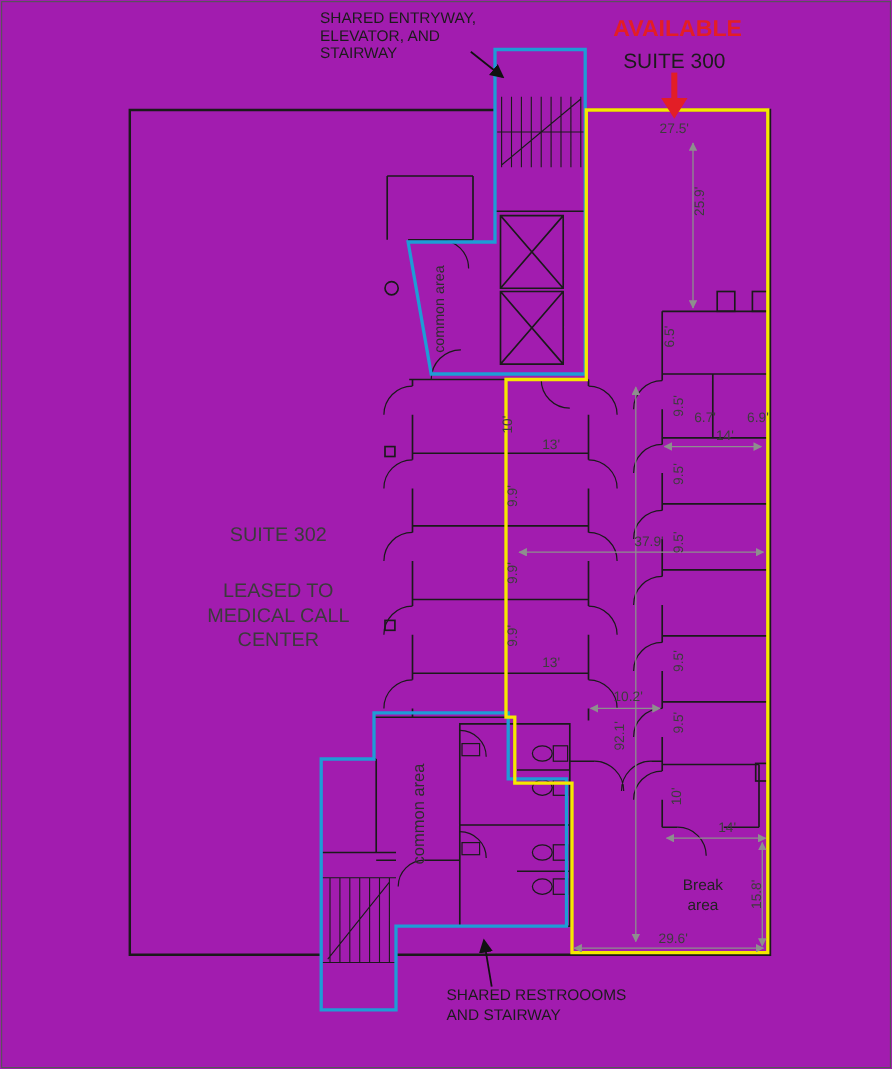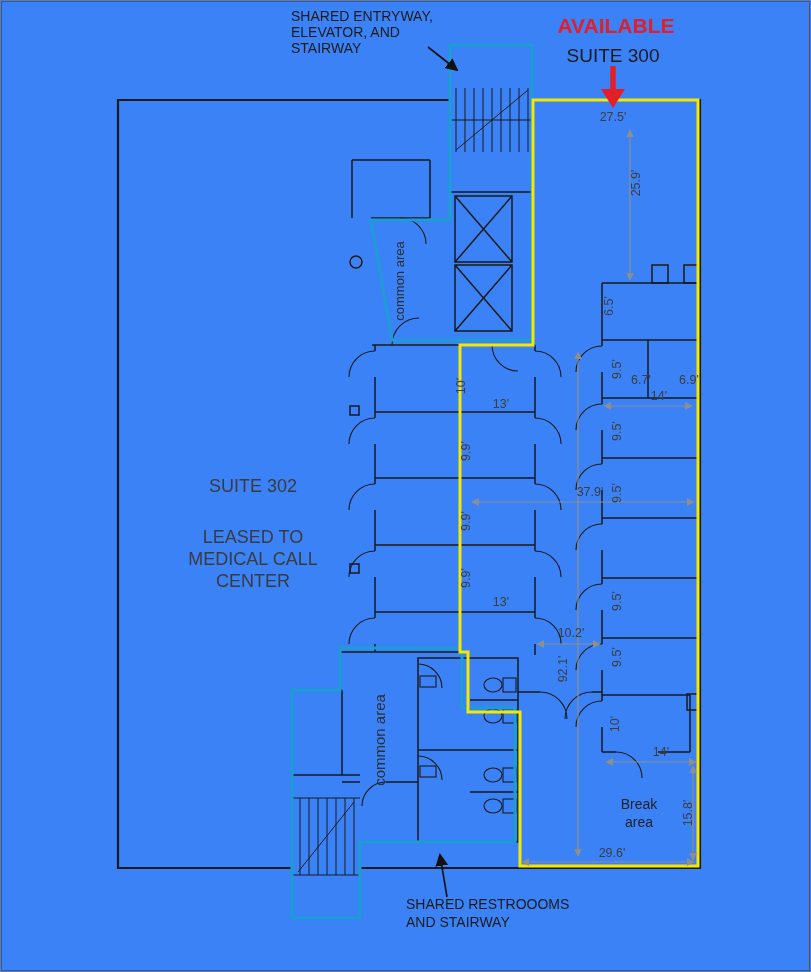--- a/index.html
+++ b/index.html
@@ -1,17 +1,17 @@
 <!DOCTYPE html>
 <html><head>
 <meta charset="utf-8">
 <title>Floor Plan</title>
 <style>
   html,body{margin:0;padding:0;background:#ffffff;}
-  .canvas{position:relative;width:811px;height:972px;background:#3b82f6;overflow:hidden;}
+  .canvas{position:relative;width:811px;height:972px;background:#a21caf;overflow:hidden;}
   svg{display:block;font-family:"Liberation Sans",sans-serif;}
   .t-note{font-size:14px;fill:#1b1b1b;}
   .t-avail{font-size:21px;font-weight:bold;}
   .t-suite300{font-size:19px;fill:#1b1b1b;}
   .t-suite302{font-size:18px;fill:#3b3b3b;}
   .t-common{font-size:13px;fill:#2e2e2e;}
   .t-common-lg{font-size:15px;fill:#2e2e2e;}
   .t-break{font-size:14px;fill:#222222;}
   .t-dim{font-size:12.5px;fill:#3d3d3d;}
 </style>

